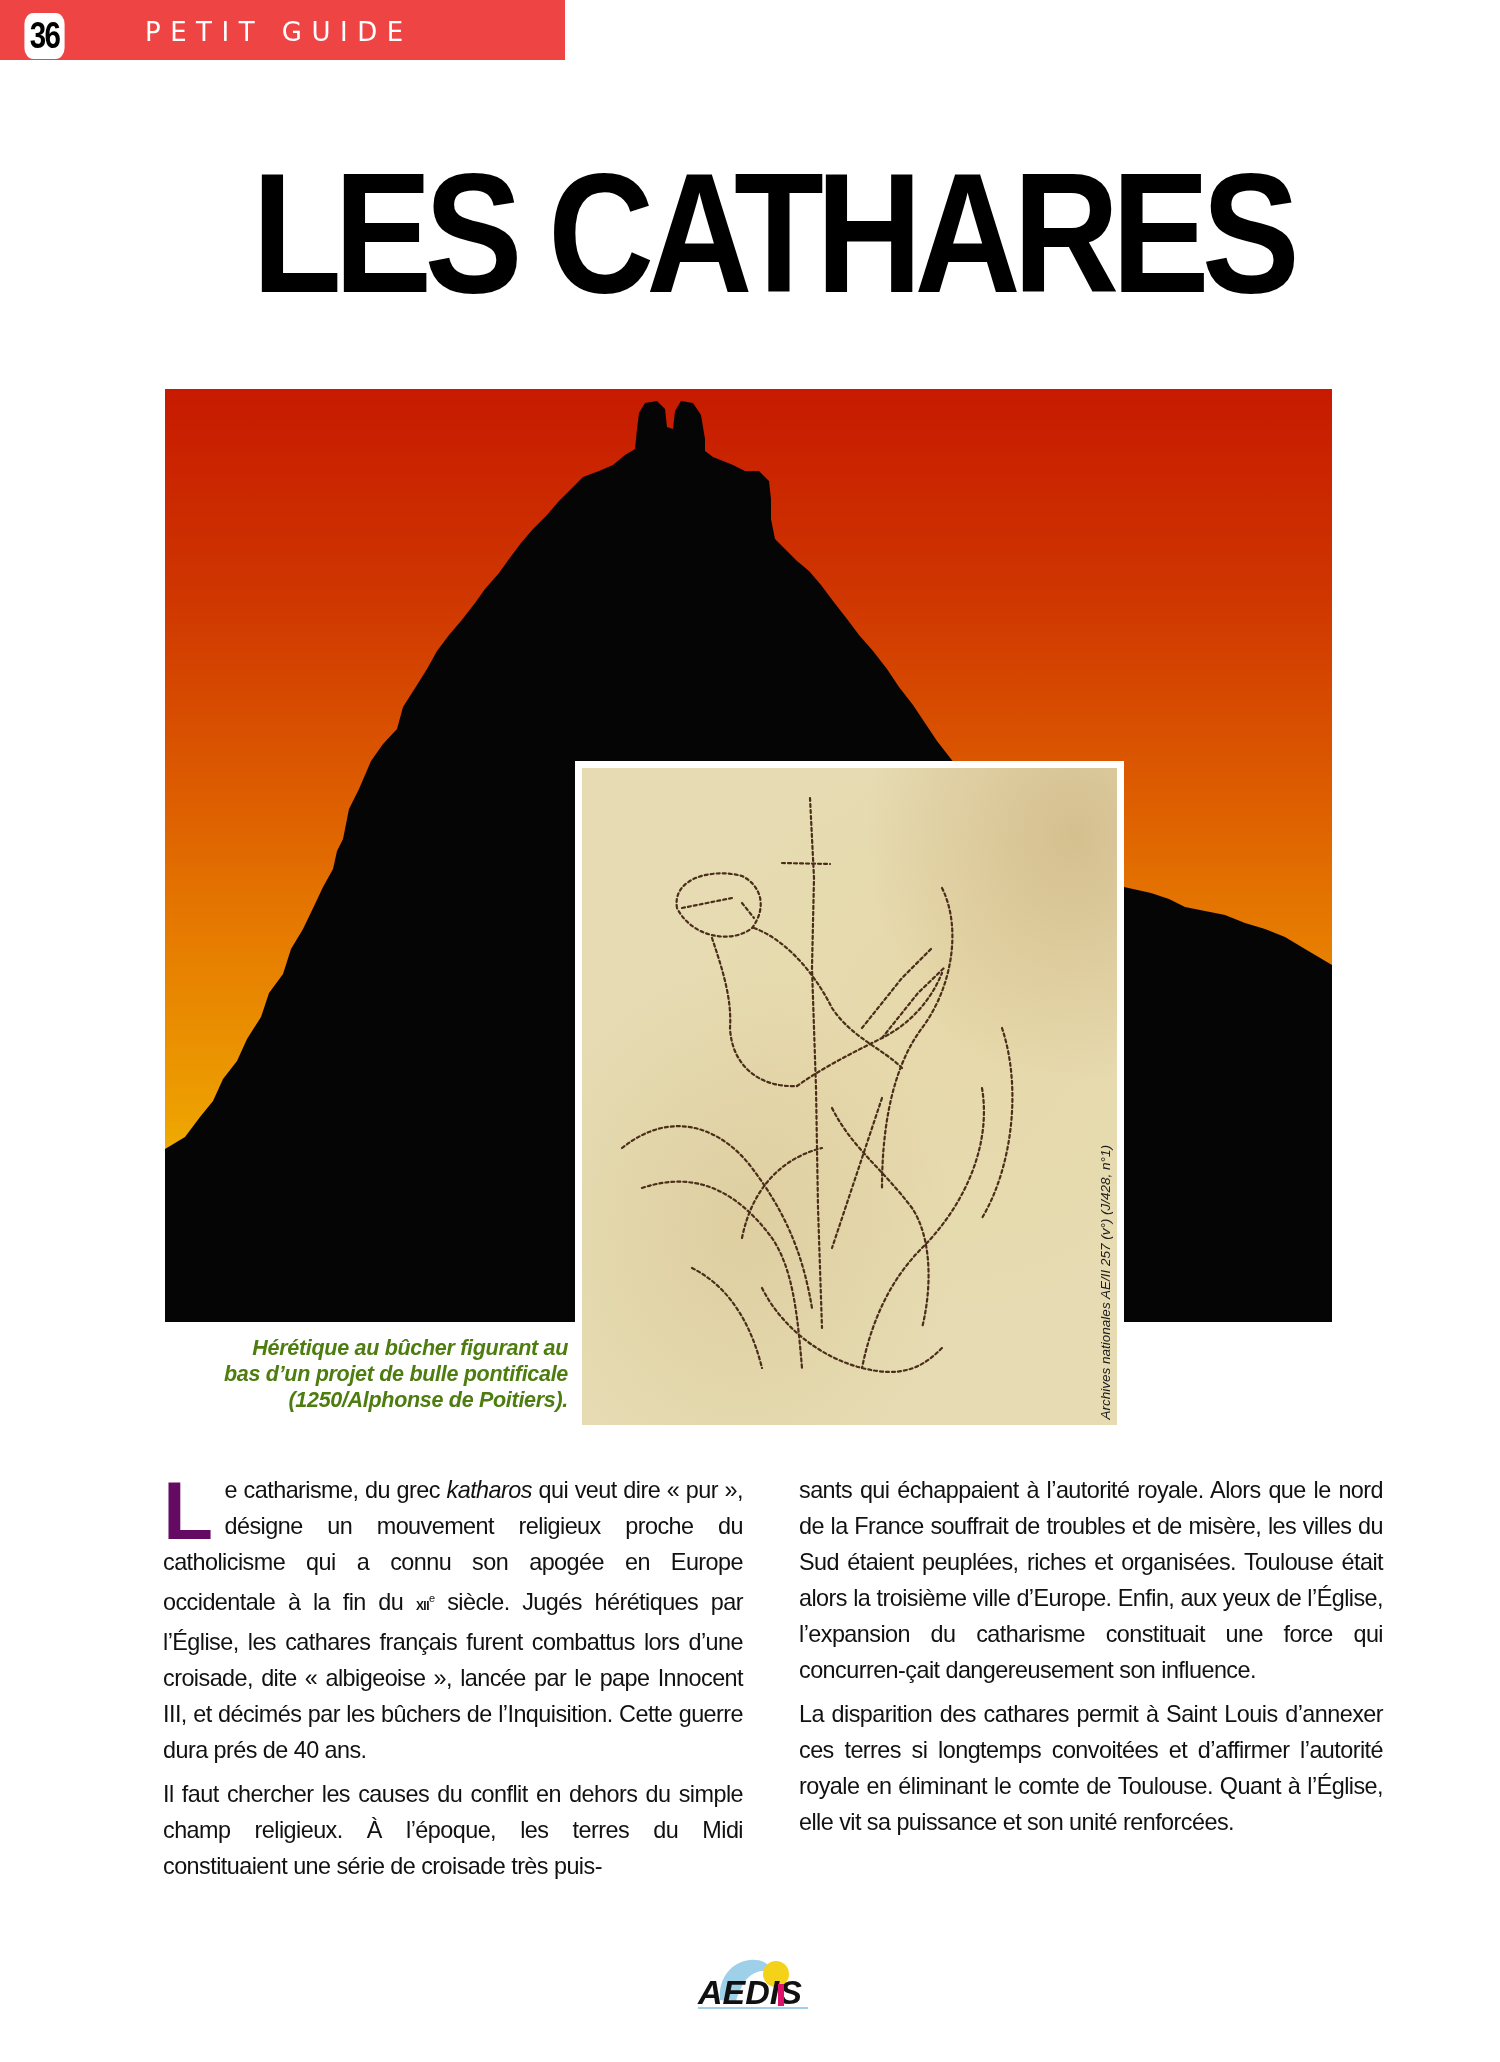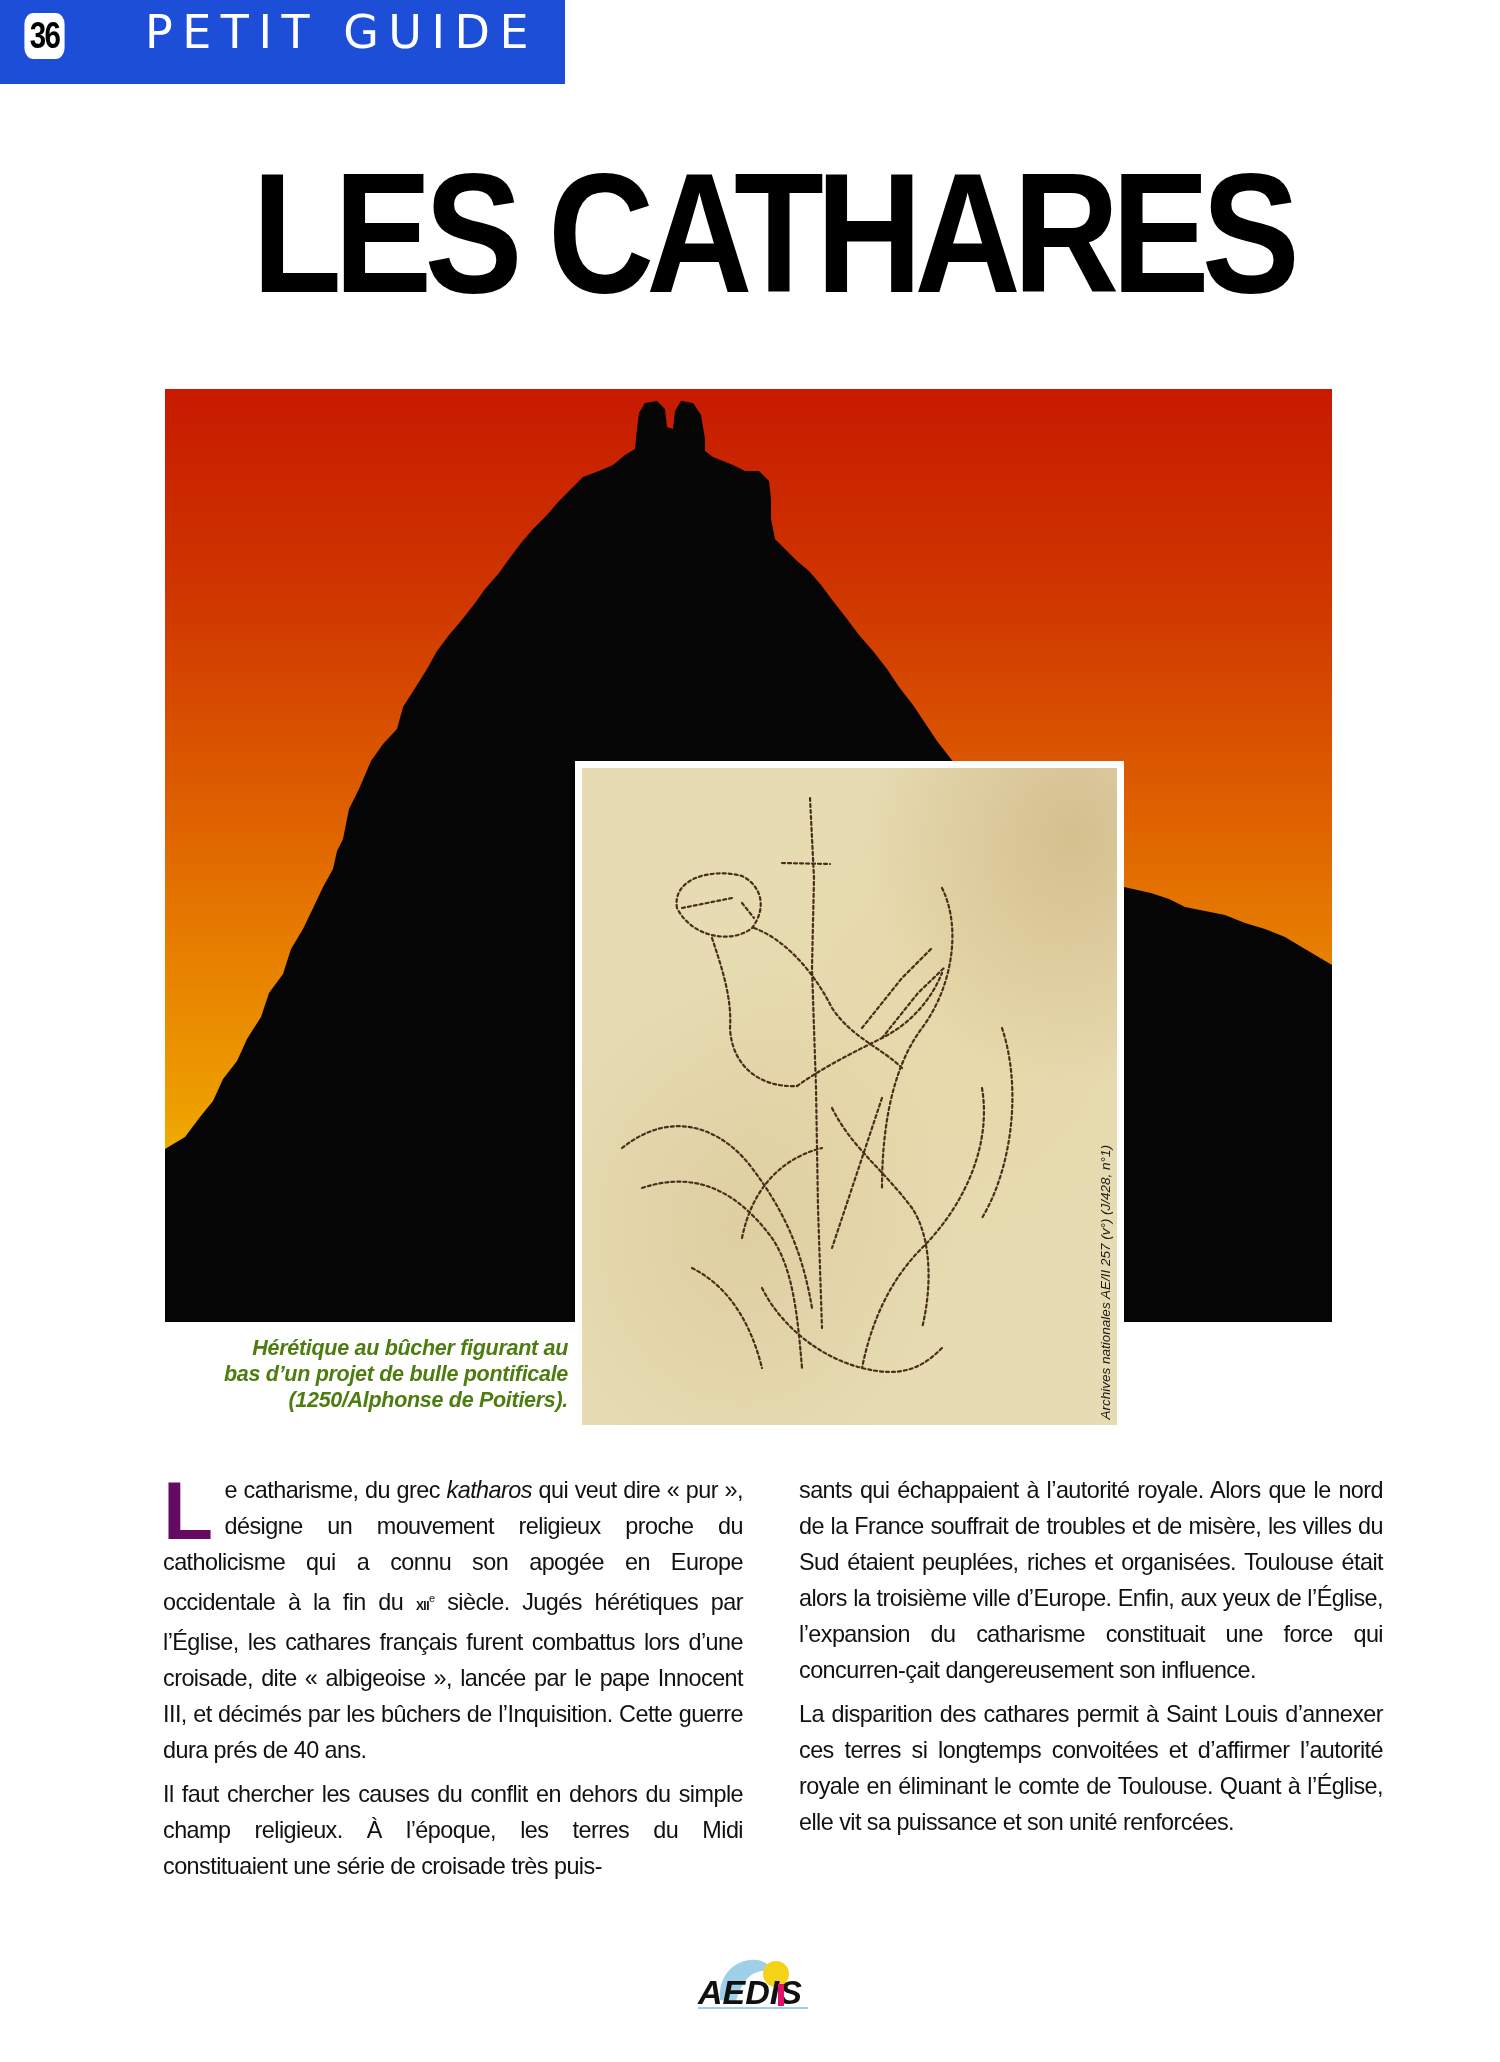--- a/index.html
+++ b/index.html
@@ -1,34 +1,34 @@
 <!DOCTYPE html>
 <html><head>
   <meta charset="utf-8">
   <style>
     * { margin: 0; padding: 0; box-sizing: border-box; }
     html, body { width: 1500px; height: 2062px; background: #ffffff; overflow: hidden; }
     body { position: relative; font-family: "Liberation Sans", "DejaVu Sans", sans-serif; color: #111; }
 
     
     .header-bar {
-      position: absolute; left: 0; top: 0; width: 565px; height: 84px;
-      background: #1d4ed8;
+      position: absolute; left: 0; top: 0; width: 565px; height: 60px;
+      background: #ef4444;
     }
     .page-badge {
       position: absolute; left: 20px; top: 13px; width: 49px; height: 46px;
       background: #fff; border-radius: 11px;
       display: flex; align-items: center; justify-content: center;
       font-family: "Liberation Sans", sans-serif; font-weight: bold;
       font-size: 36px; color: #000; letter-spacing: -2px;
       transform: scaleX(0.82);
     }
     .header-title {
       position: absolute; left: 145px; top: 12px;
-      font-family: "DejaVu Sans", sans-serif; font-size: 46px; color: #fff;
+      font-family: "DejaVu Sans", sans-serif; font-size: 26px; color: #fff;
       letter-spacing: 9.5px; line-height: 40px;
     }
 
     
     .main-title {
       position: absolute; left: 252px; top: 148px; width: 994px; height: 160px;
       font-family: "Liberation Sans", sans-serif; font-weight: bold;
       font-size: 171px; line-height: 170px; color: #000;
       white-space: nowrap; letter-spacing: -9px;
       transform-origin: left top; transform: scaleX(0.86);

